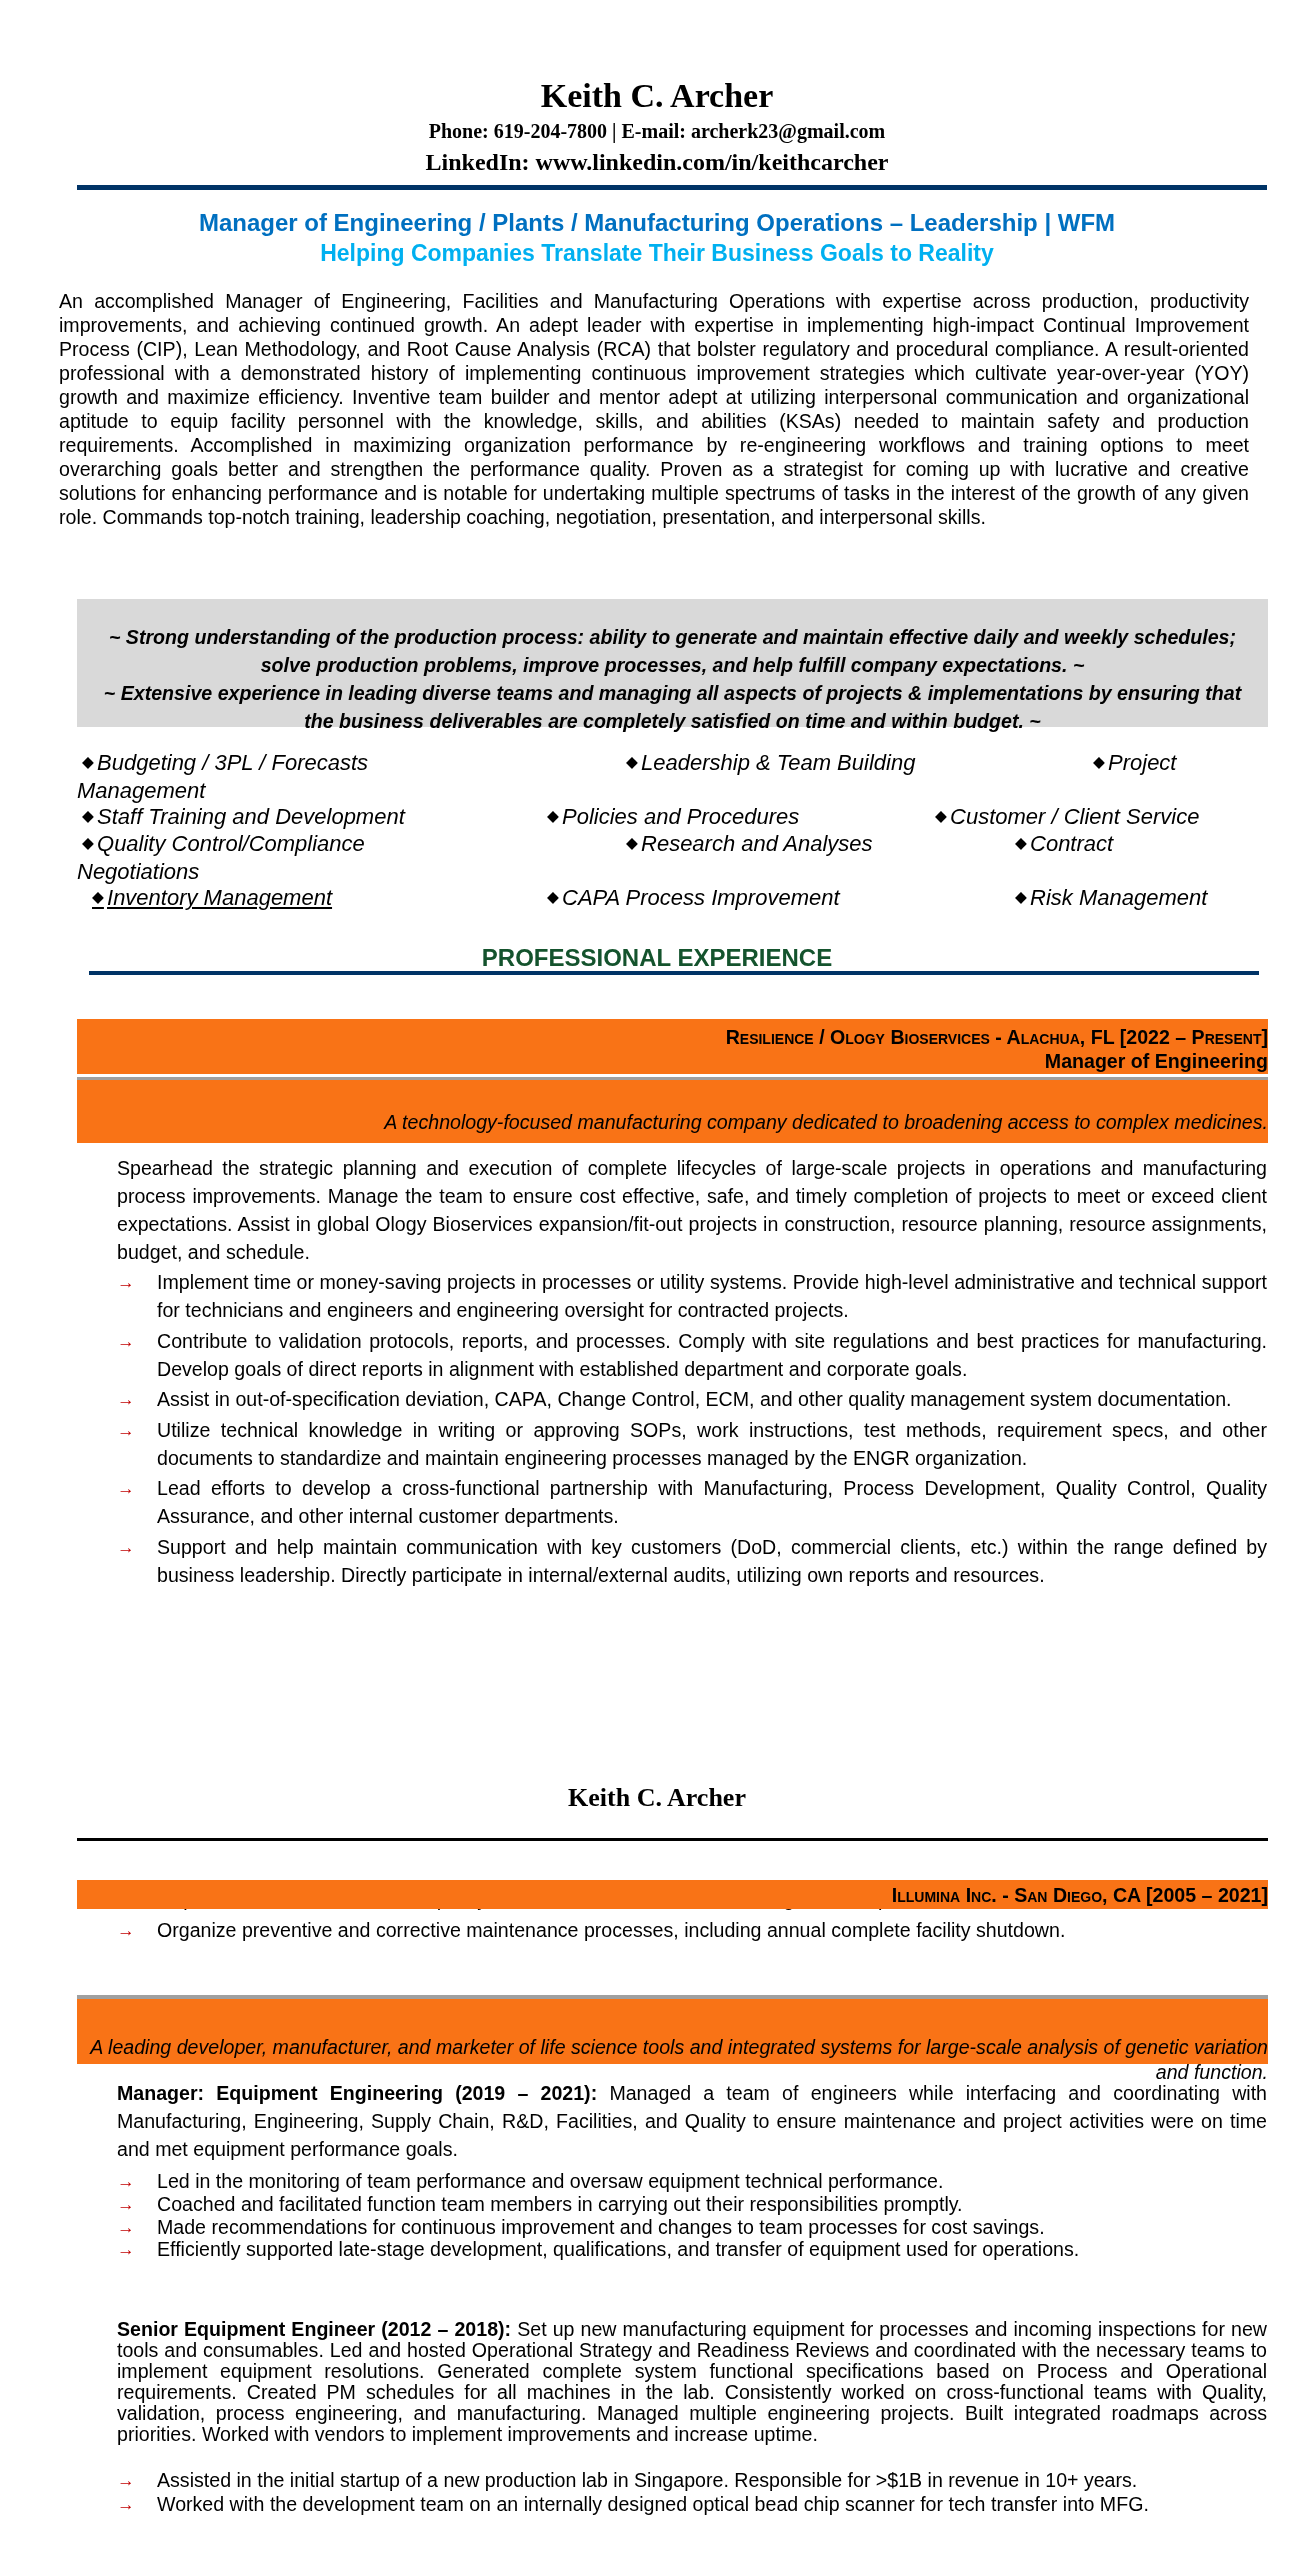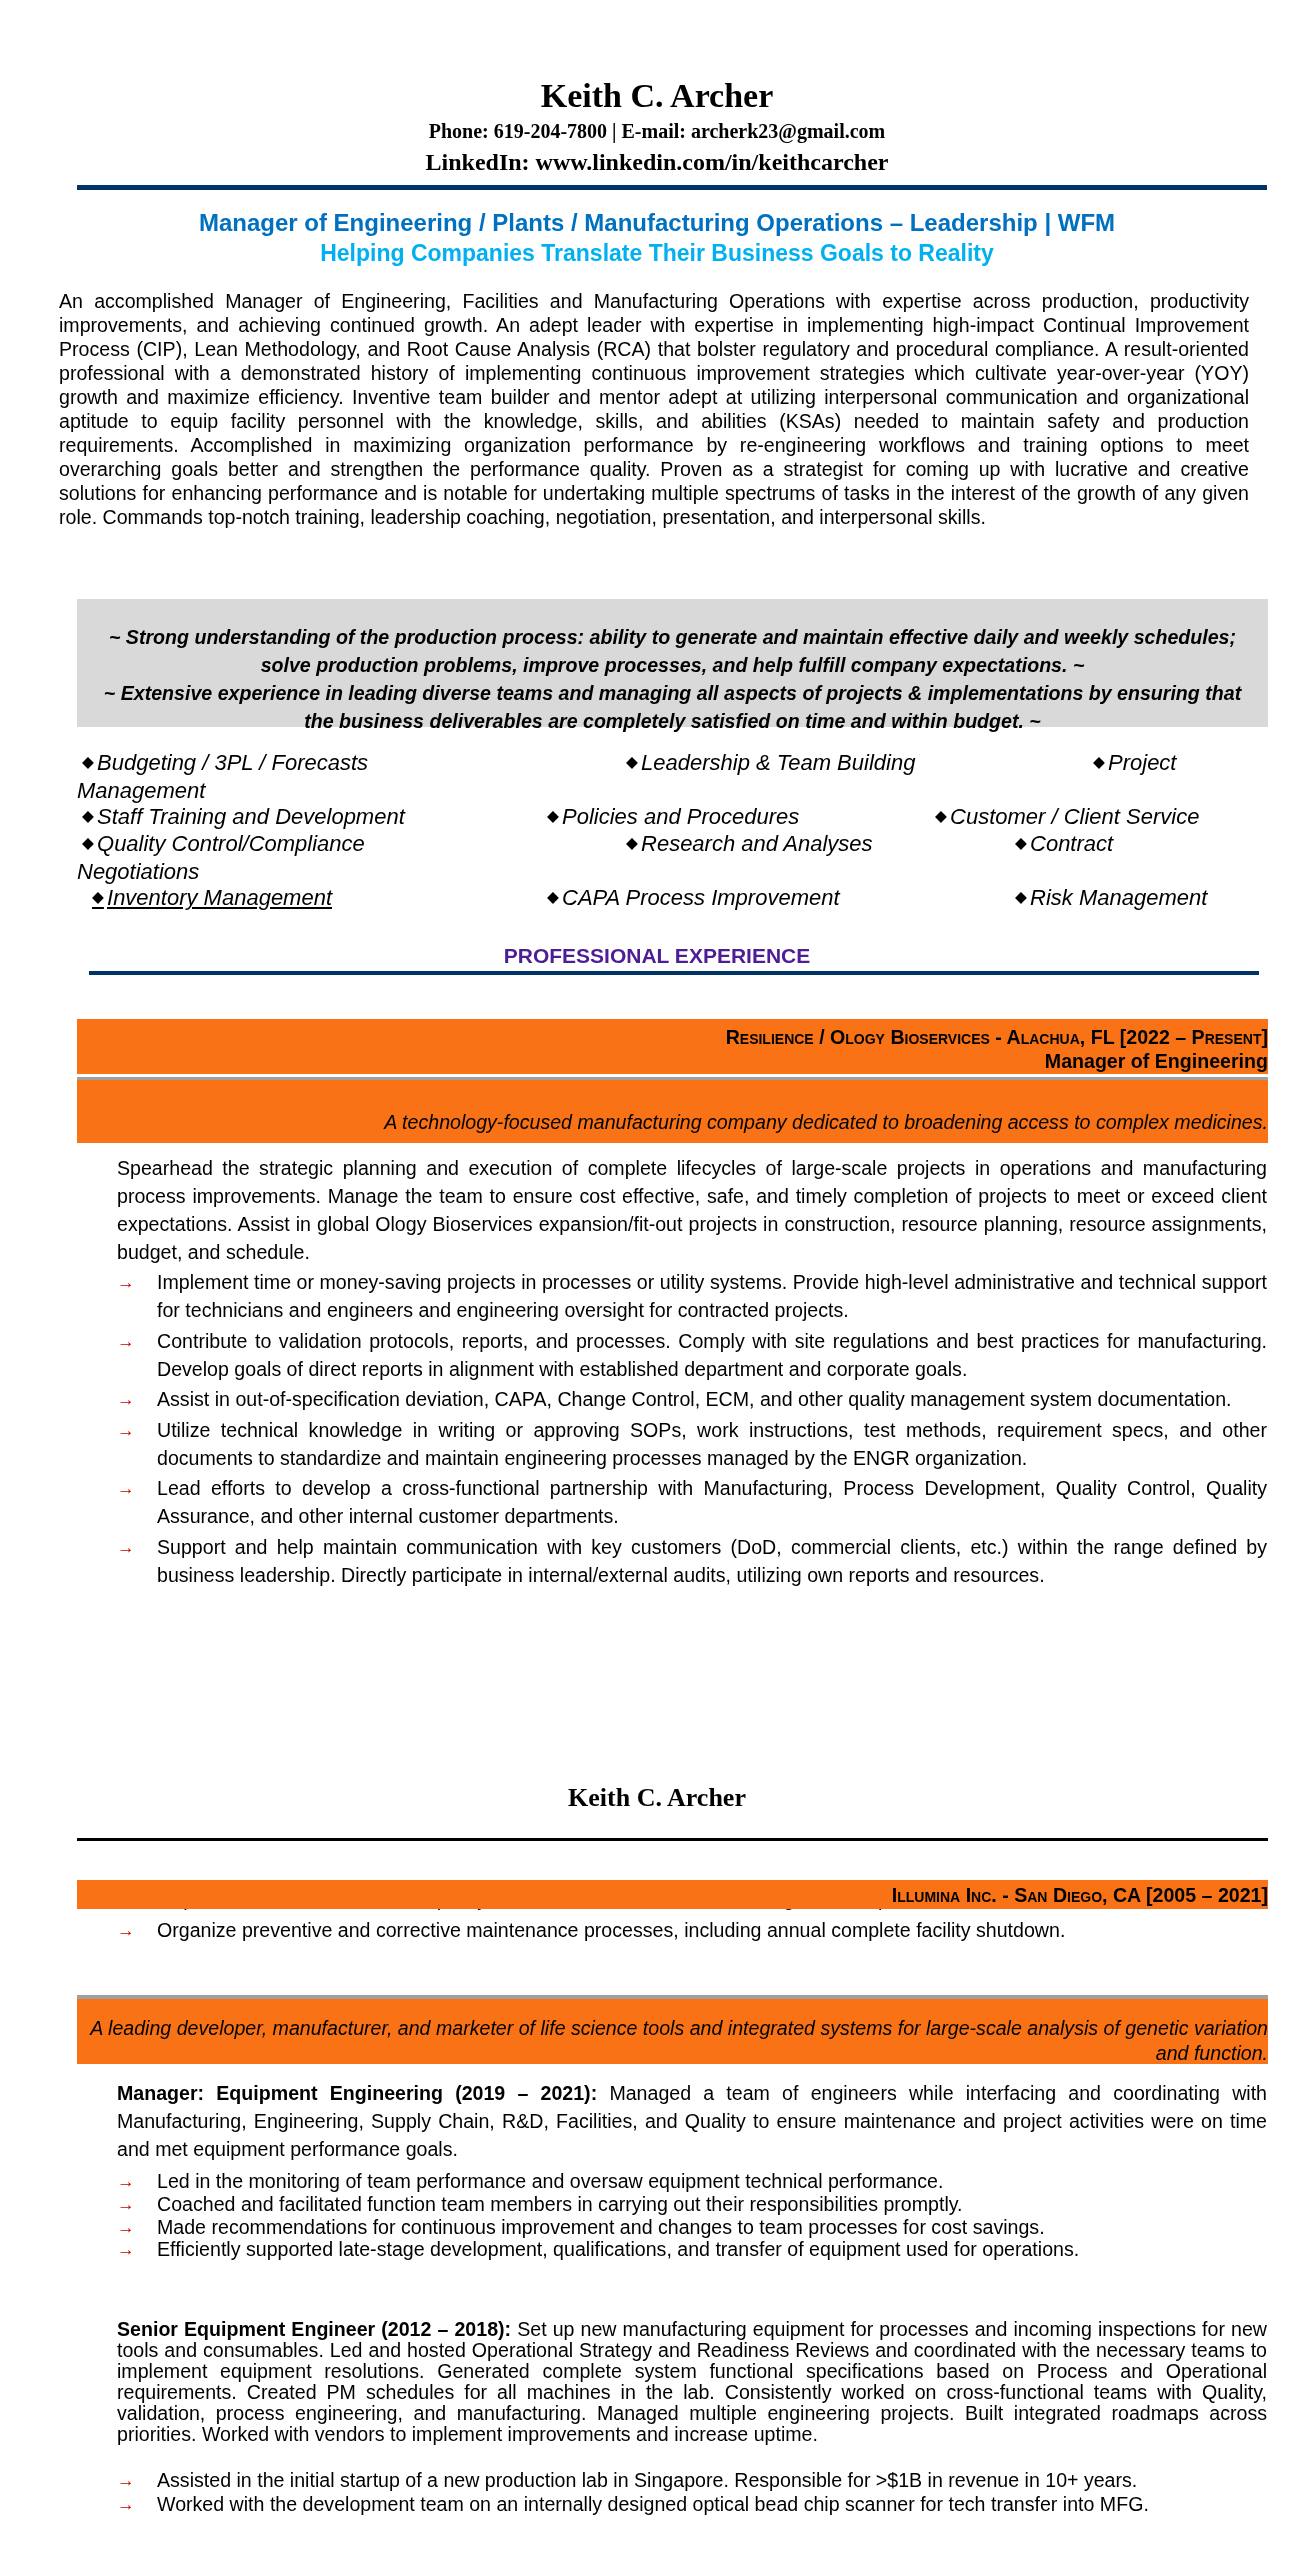--- a/index.html
+++ b/index.html
@@ -20,21 +20,21 @@
 
   #summary { top: 289px; left: 59px; width: 1190px; font-size: 19.6px; line-height: 24px; }
 
   #highlightBox { top: 599px; left: 77px; width: 1191px; height: 128px; background: #d9d9d9; padding: 5.2px 15.5px; }
   .hl { font-size: 19.6px; font-weight: bold; font-style: italic; text-align: center; line-height: 28px; }
   #hl2 { margin-top: 18.5px; }
 
   .skill { font-size: 22px; font-style: italic; position: absolute; white-space: nowrap; }
   .dia { font-style: normal; font-size: 15.5px; margin-right: 3.1px; position: relative; top: -3.1px; }
 
-  .secTitle { font-size: 21px; font-weight: bold; color: #4c1d95; }
+  .secTitle { font-size: 24px; font-weight: bold; color: #14532d; }
   .secRule { left: 89px; width: 1170px; height: 4.1px; background: #003366; }
 
   .coBox { left: 77px; width: 1191px; background: #f97316; text-align: right; }
   .coName { font-size: 19.6px; font-weight: bold; font-variant: small-caps; }
   .coRole { font-size: 19.6px; font-weight: bold; }
   .coDivider { left: 77px; width: 1191px; height: 3.6px; background: #a0a0a0; }
   .coDesc { font-size: 19.6px; font-style: italic; line-height: 25px; }
 
   .para { left: 117px; width: 1150px; font-size: 19.6px; line-height: 28px; }
   .bullets { left: 117px; width: 1150px; list-style: none; }
@@ -109,21 +109,21 @@
 
 <ul class="abs bullets" style="top:1885px;">
   <li><span class="arrow">→</span><span>Inspect, check, and assess the quality of the work/services the ENGR organization provides.</span></li>
   <li><span class="arrow">→</span><span>Organize preventive and corrective maintenance processes, including annual complete facility shutdown.</span></li>
 </ul>
 
 <div class="abs coBox" style="top:1880px; height:29px; padding-top:4.1px;">
   <div class="coName">Illumina Inc. - San Diego, CA [2005 – 2021]</div>
 </div>
 <div class="abs coDivider" style="top:1995px;"></div>
-<div class="abs coBox" style="top:1999px; height:65px; padding-top:17px;">
+<div class="abs coBox" style="top:1999px; height:65px; padding-top:36px;">
   <div class="coDesc">A leading developer, manufacturer, and marketer of life science tools and integrated systems for large-scale analysis of genetic variation and function.</div>
 </div>
 
 <div class="abs para justify" style="top:2079px;">
   <span class="bold">Manager: Equipment Engineering (2019 – 2021):</span>
   <span>Managed a team of engineers while interfacing and coordinating with Manufacturing, Engineering, Supply Chain, R&amp;D, Facilities, and Quality to ensure maintenance and project activities were on time and met equipment performance goals.</span>
 </div>
 <ul class="abs bullets" style="top:2167px;">
   <li style="margin-bottom:-5.2px;"><span class="arrow">→</span><span>Led in the monitoring of team performance and oversaw equipment technical performance.</span></li>
   <li style="margin-bottom:-5.2px;"><span class="arrow">→</span><span>Coached and facilitated function team members in carrying out their responsibilities promptly.</span></li>

